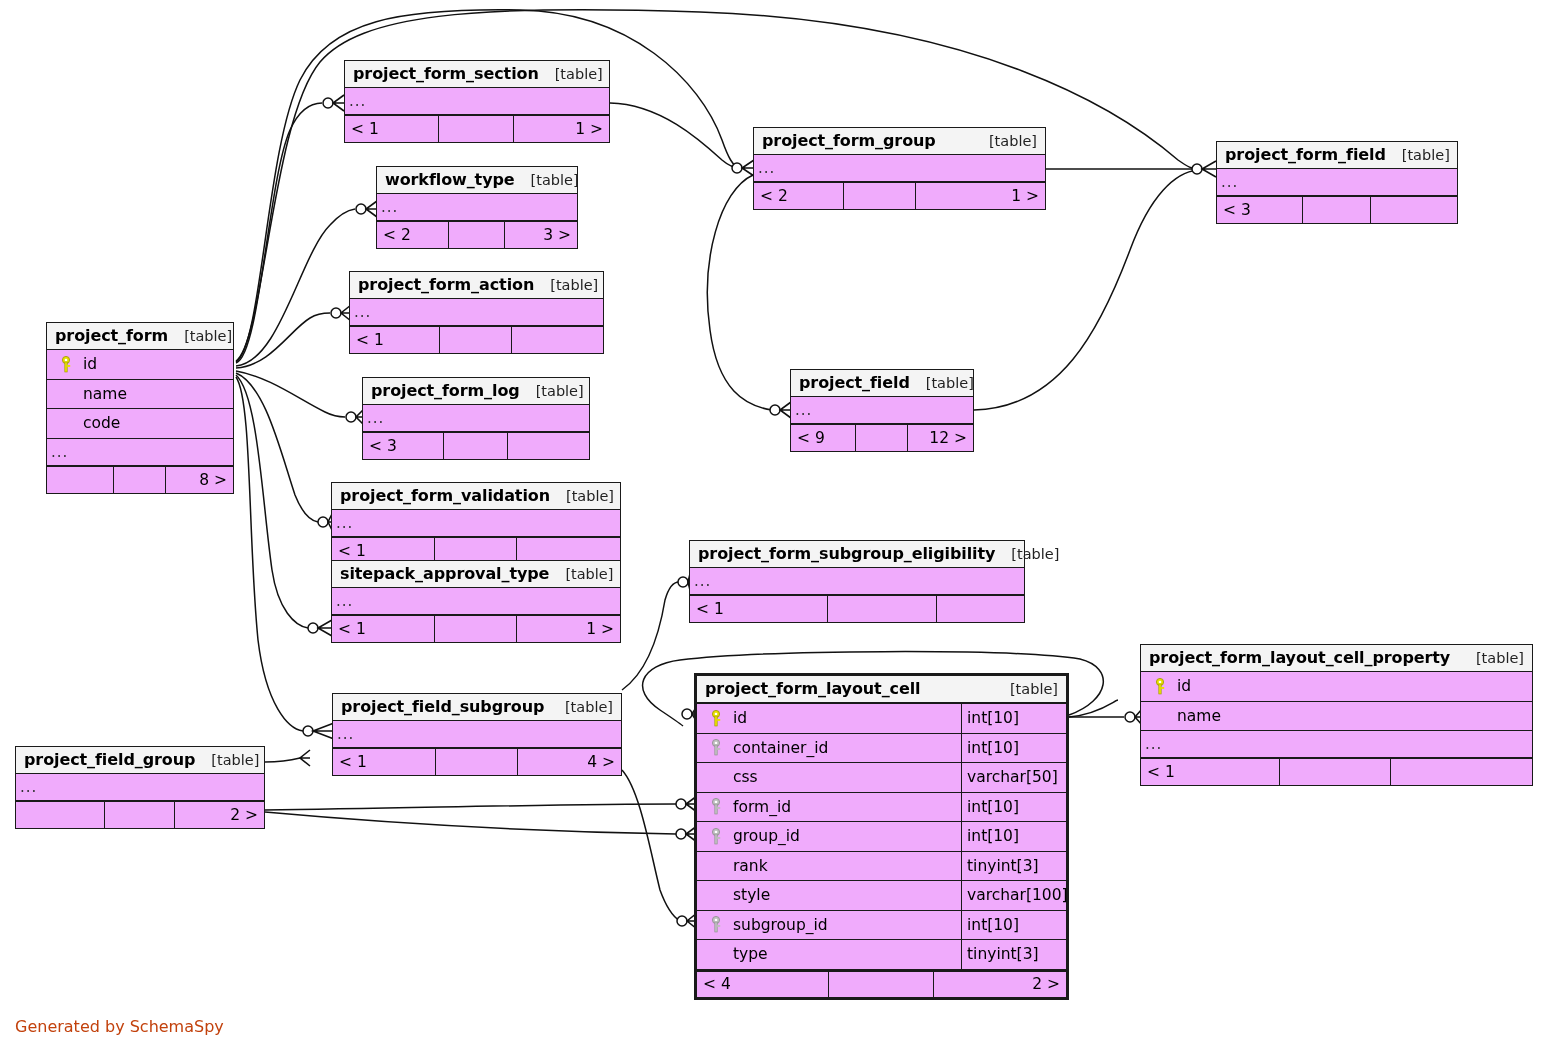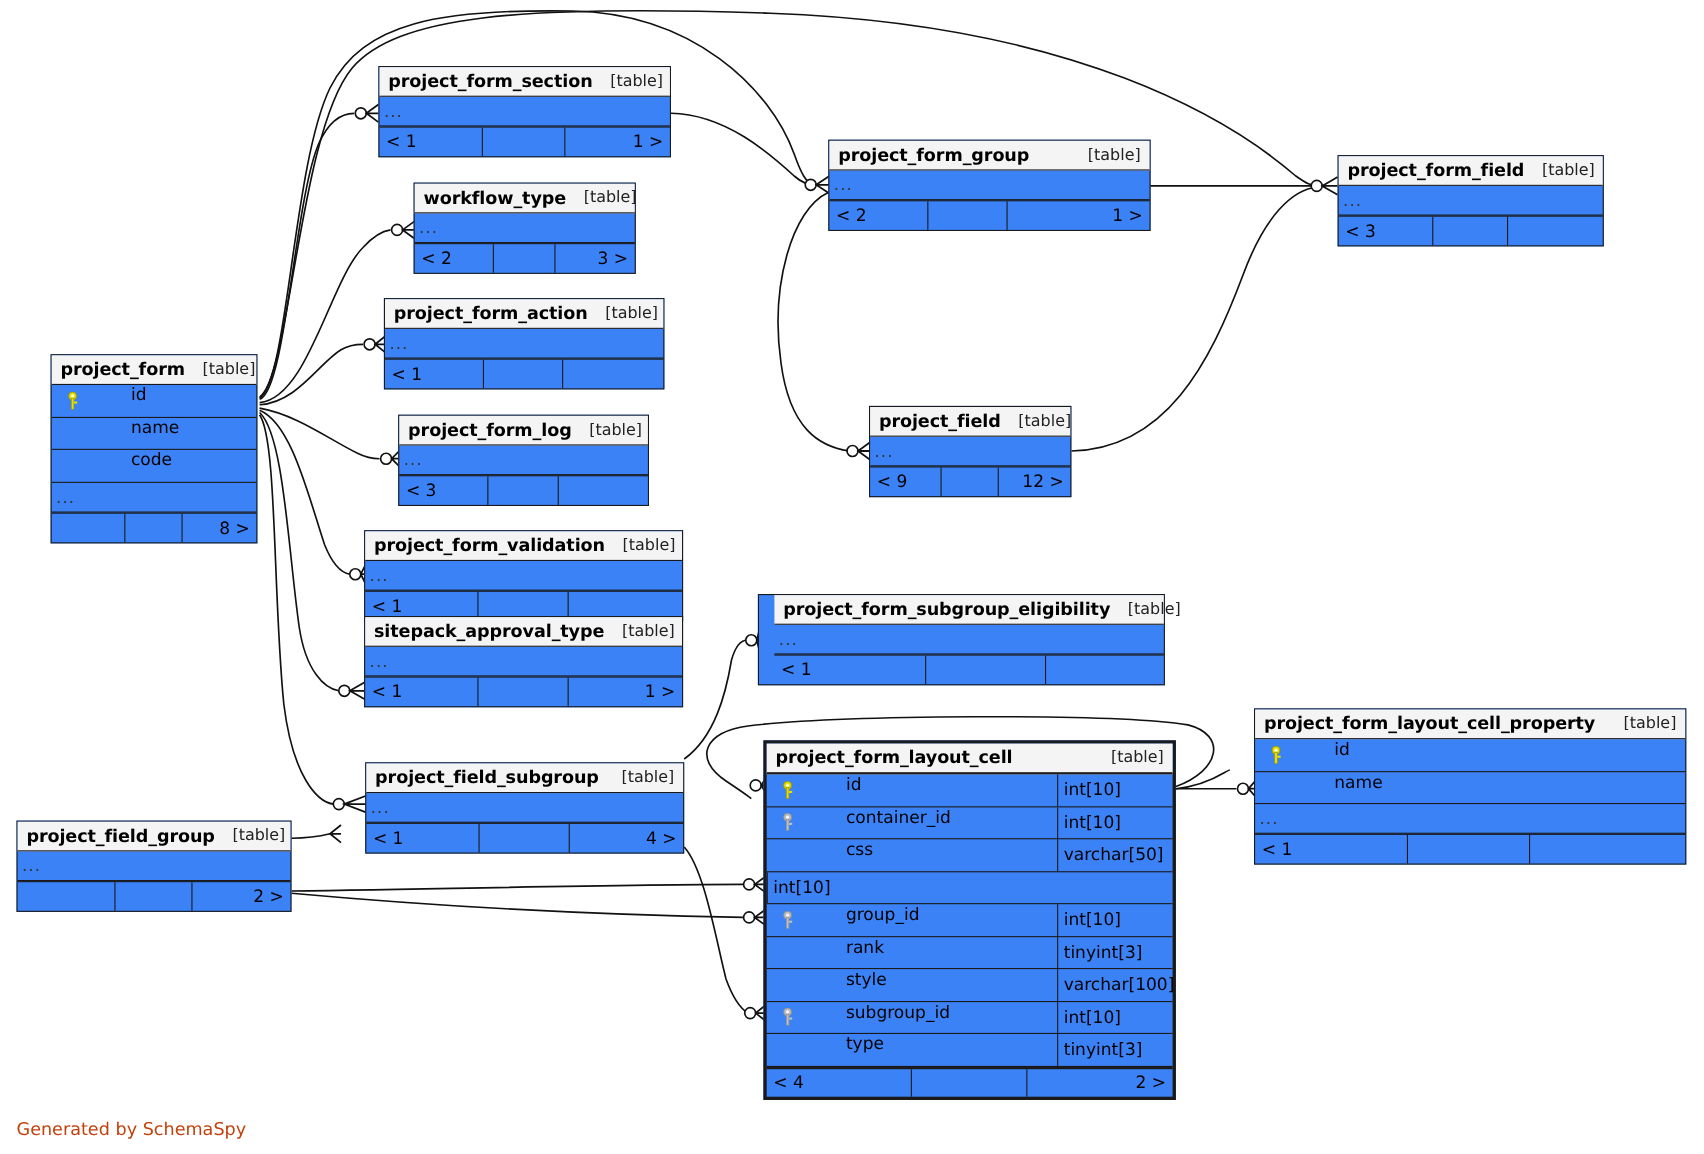--- a/index.html
+++ b/index.html
@@ -21,21 +21,21 @@
     position: absolute;
     left: 0; top: 0;
     width: 1549px;
     height: 1049px;
     pointer-events: none;
   }
   .tbl {
     position: absolute;
     box-sizing: border-box;
     border: 1.6px solid #1a1a1a;
-    background: #3b82f6;
+    background: #f0abfc;
     font-size: 15.5px;
     color: #000000;
   }
   .tbl.thick {
     border-width: 3px;
   }
   .tbl .hdr {
     box-sizing: border-box;
     display: flex;
     align-items: center;
@@ -62,25 +62,25 @@
     display: flex;
     align-items: stretch;
     border-bottom: 1.2px solid #1a1a1a;
     height: 29.5px;
   }
   .row:last-child { border-bottom: none; }
   .row .namecell {
     box-sizing: border-box;
     flex: 1 1 auto;
     display: flex;
+    align-items: center;
     padding-left: 6px;
     min-width: 0;
     white-space: nowrap;
     overflow: hidden;
-    gap: 36px;
   }
   .row .typecell {
     box-sizing: border-box;
     flex: 0 0 auto;
     display: flex;
     align-items: center;
     border-left: 1.2px solid #1a1a1a;
     padding-left: 5px;
     white-space: nowrap;
   }
@@ -419,21 +419,21 @@
           <span class="tname">project_field</span>
           <span class="tkind">[table]</span>
         </div>
         <div class="ellipsis-row">...</div>
         <div class="footer">
           <div class="fcell fleft" style="width:64.184px">&lt; 9</div>
           <div class="fcell" style="width:51.528px"></div>
           <div class="fcell fright" style="flex:1 1 auto">12 &gt;</div>
         </div>
       </div>
-      <div class="tbl" style="left: 689px; top: 540px; width: 370px; padding-left: 14px;">
+      <div class="tbl" style="left: 689px; top: 540px; width: 336px;">
         <div class="hdr">
           <span class="tname">project_form_subgroup_eligibility</span>
           <span class="tkind">[table]</span>
         </div>
         <div class="ellipsis-row">...</div>
         <div class="footer">
           <div class="fcell fleft" style="width:136.60399999999998px">&lt; 1</div>
           <div class="fcell" style="width:109.66799999999999px"></div>
           <div class="fcell fright" style="flex:1 1 auto"></div>
         </div>
@@ -503,60 +503,71 @@
           <div class="typecell" style="width:105px">int[10]</div>
         </div>
         <div class="row">
           <div class="namecell">
             <span class="keyslot"></span>
             <span class="colname">css</span>
           </div>
           <div class="typecell" style="width:105px">varchar[50]</div>
         </div>
         <div class="row">
-          <div class="typecell" style="width:105px">int[10]</div>
-        </div>
-        <div class="row">
           <div class="namecell">
             <span class="keyslot">
               <svg class="keyicon" width="12" height="17" viewBox="0 0 12 17">
                 <circle cx="6" cy="4" r="3.6" fill="#bfbfbf" stroke="#8d8d8d" stroke-width="0.8"></circle>
                 <rect x="4.8" y="6" width="2.4" height="10" fill="#bfbfbf" stroke="#8d8d8d" stroke-width="0.6"></rect>
                 <rect x="7.2" y="9" width="3" height="1.9" fill="#bfbfbf"></rect>
                 <circle cx="6" cy="4" r="1.3" fill="#ffffff"></circle>
               </svg>
             </span>
-            <span class="colname">group_id</span>
+            <span class="colname">form_id</span>
           </div>
           <div class="typecell" style="width:105px">int[10]</div>
-        </div>
-        <div class="row">
-          <div class="namecell">
-            <span class="keyslot"></span>
-            <span class="colname">rank</span>
-          </div>
-          <div class="typecell" style="width:105px">tinyint[3]</div>
-        </div>
-        <div class="row">
-          <div class="namecell">
-            <span class="keyslot"></span>
-            <span class="colname">style</span>
-          </div>
-          <div class="typecell" style="width:105px">varchar[100]</div>
         </div>
         <div class="row">
           <div class="namecell">
             <span class="keyslot">
               <svg class="keyicon" width="12" height="17" viewBox="0 0 12 17">
                 <circle cx="6" cy="4" r="3.6" fill="#bfbfbf" stroke="#8d8d8d" stroke-width="0.8"></circle>
                 <rect x="4.8" y="6" width="2.4" height="10" fill="#bfbfbf" stroke="#8d8d8d" stroke-width="0.6"></rect>
                 <rect x="7.2" y="9" width="3" height="1.9" fill="#bfbfbf"></rect>
                 <circle cx="6" cy="4" r="1.3" fill="#ffffff"></circle>
               </svg>
             </span>
+            <span class="colname">group_id</span>
+          </div>
+          <div class="typecell" style="width:105px">int[10]</div>
+        </div>
+        <div class="row">
+          <div class="namecell">
+            <span class="keyslot"></span>
+            <span class="colname">rank</span>
+          </div>
+          <div class="typecell" style="width:105px">tinyint[3]</div>
+        </div>
+        <div class="row">
+          <div class="namecell">
+            <span class="keyslot"></span>
+            <span class="colname">style</span>
+          </div>
+          <div class="typecell" style="width:105px">varchar[100]</div>
+        </div>
+        <div class="row">
+          <div class="namecell">
+            <span class="keyslot">
+              <svg class="keyicon" width="12" height="17" viewBox="0 0 12 17">
+                <circle cx="6" cy="4" r="3.6" fill="#bfbfbf" stroke="#8d8d8d" stroke-width="0.8"></circle>
+                <rect x="4.8" y="6" width="2.4" height="10" fill="#bfbfbf" stroke="#8d8d8d" stroke-width="0.6"></rect>
+                <rect x="7.2" y="9" width="3" height="1.9" fill="#bfbfbf"></rect>
+                <circle cx="6" cy="4" r="1.3" fill="#ffffff"></circle>
+              </svg>
+            </span>
             <span class="colname">subgroup_id</span>
           </div>
           <div class="typecell" style="width:105px">int[10]</div>
         </div>
         <div class="row">
           <div class="namecell">
             <span class="keyslot"></span>
             <span class="colname">type</span>
           </div>
           <div class="typecell" style="width:105px">tinyint[3]</div>

